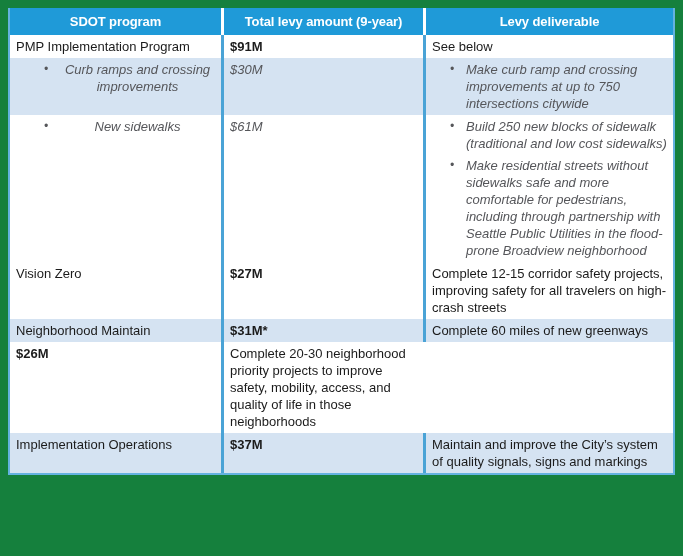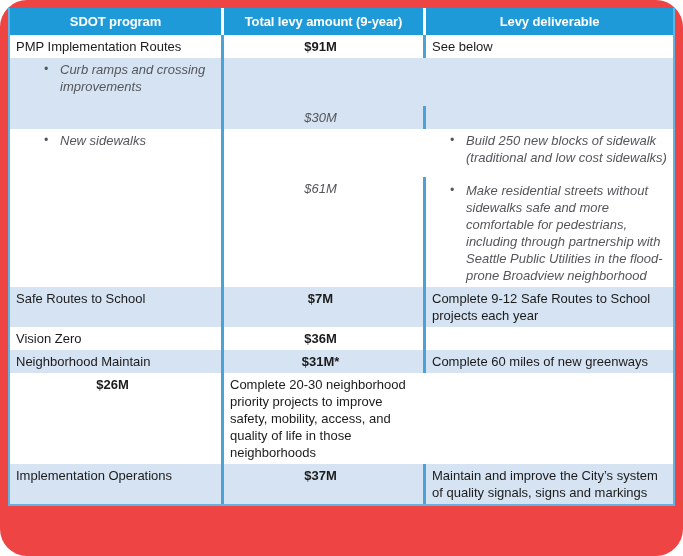--- a/index.html
+++ b/index.html
@@ -1,84 +1,83 @@
 <!DOCTYPE html>
 <html><head>
 <meta charset="utf-8">
 <style>
   html,body{margin:0;padding:0;background:#ffffff;}
   *{box-sizing:border-box;}
   body{font-family:"Liberation Sans", sans-serif;font-size:13px;line-height:17px;color:#1b1b1b;}
-  .page{position:relative;width:683px;height:556px;background:#ef4444;overflow:hidden;border-radius:27px;}
+  .page{position:relative;width:683px;height:556px;background:#15803d;overflow:hidden;}
   .table{
     position:absolute;left:8px;top:8px;width:667px;
     border-left:2px solid #64b2e0;border-right:2px solid #64b2e0;border-bottom:2px solid #64b2e0;
   }
   .row{display:grid;grid-template-columns:214px 202px 1fr;}
   .cell{padding:3px 6px;}
   .c1,.c2{border-right:3px solid #4aa3d6;}
   .header{background:#1f9ad8;color:#ffffff;font-weight:bold;text-align:center;}
   .header .cell{padding:5px 2px;letter-spacing:-0.1px;}
   .header .c1,.header .c2{border-right-color:#ffffff;}
   .row-white{background:#ffffff;}
   .row-blue{background:#d5e3f2;}
-  .money{text-align:center;font-weight:bold;padding-right:12px;}
+  .money{text-align:left;font-weight:bold;padding-right:12px;}
   .sub .c1,.sub .c3{font-style:italic;color:#55565a;}
-  .sub .money{font-weight:normal;font-style:italic;color:#55565a;margin-top:48px;}
+  .sub .money{font-weight:normal;font-style:italic;color:#55565a;}
   .li{position:relative;padding-left:22px;}
   .li::before{content:"\2022";position:absolute;left:6px;top:0;font-size:12px;}
-  .c1 .li{margin-left:22px;}
+  .c1 .li{margin-left:22px;text-align:center;}
   .c3 .li{margin-left:12px;}
-  .c3 .li + .li{margin-top:16px;}
+  .c3 .li + .li{margin-top:5px;}
 </style>
 </head>
 <body>
 
 <div class="page">
   <div class="table">
 
     <div class="row header">
       <div class="cell c1">SDOT program</div>
       <div class="cell c2">Total levy amount (9-year)</div>
       <div class="cell c3">Levy deliverable</div>
     </div>
 
     <div class="row row-white">
-      <div class="cell c1">PMP Implementation Routes</div>
+      <div class="cell c1">PMP Implementation Program</div>
       <div class="cell c2 money">$91M</div>
       <div class="cell c3">See below</div>
     </div>
 
     <div class="row row-blue sub">
       <div class="cell c1">
         <div class="li">Curb ramps and crossing improvements</div>
       </div>
       <div class="cell c2 money">$30M</div>
+      <div class="cell c3">
+        <div class="li">Make curb ramp and crossing improvements at up to 750 intersections citywide</div>
+      </div>
     </div>
 
     <div class="row row-white sub">
       <div class="cell c1">
         <div class="li">New sidewalks</div>
       </div>
       <div class="cell c2 money">$61M</div>
       <div class="cell c3">
         <div class="li">Build 250 new blocks of sidewalk (traditional and low cost sidewalks)</div>
         <div class="li">Make residential streets without sidewalks safe and more comfortable for pedestrians, including through partnership with Seattle Public Utilities in the flood-prone Broadview neighborhood</div>
       </div>
     </div>
 
-    <div class="row row-blue">
-      <div class="cell c1">Safe Routes to School</div>
-      <div class="cell c2 money">$7M</div>
-      <div class="cell c3">Complete 9-12 Safe Routes to School projects each year</div>
-    </div>
 
     <div class="row row-white">
       <div class="cell c1">Vision Zero</div>
-      <div class="cell c2 money">$36M</div>
+      <div class="cell c2 money">$27M</div>
+      <div class="cell c3">Complete 12-15 corridor safety projects, improving safety for all travelers on high-crash streets</div>
     </div>
 
     <div class="row row-blue">
       <div class="cell c1">Neighborhood Maintain</div>
       <div class="cell c2 money">$31M*</div>
       <div class="cell c3">Complete 60 miles of new greenways</div>
     </div>
 
     <div class="row row-white">
       <div class="cell c2 money">$26M</div>

